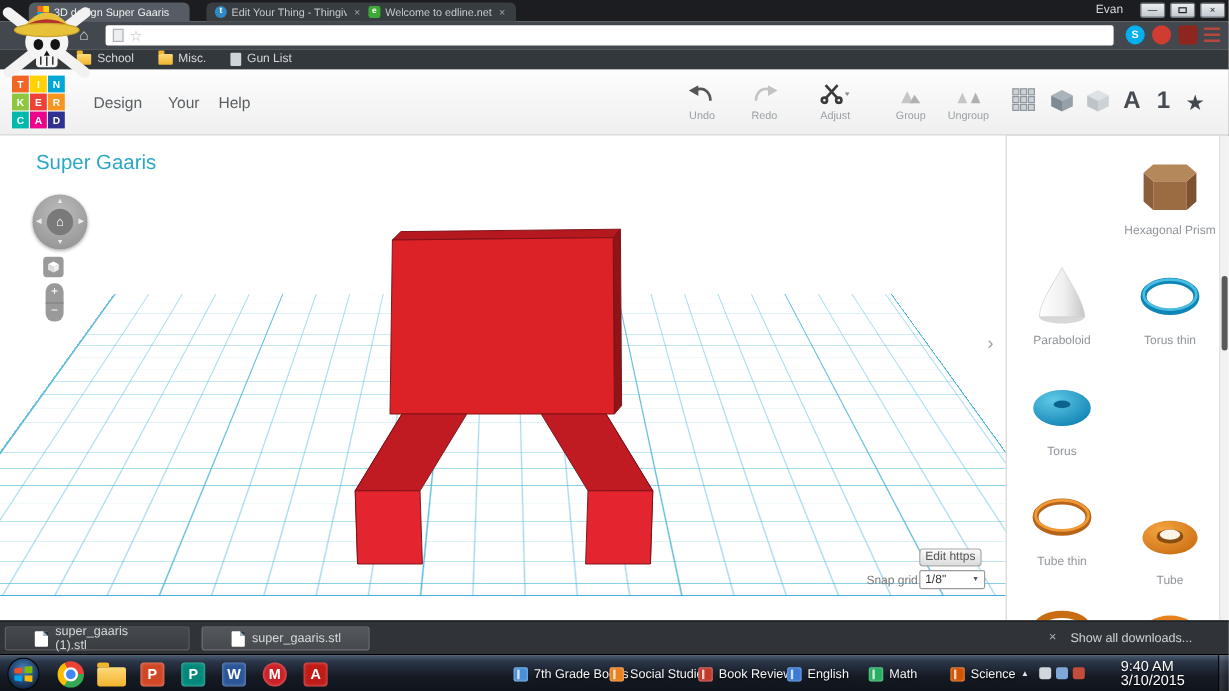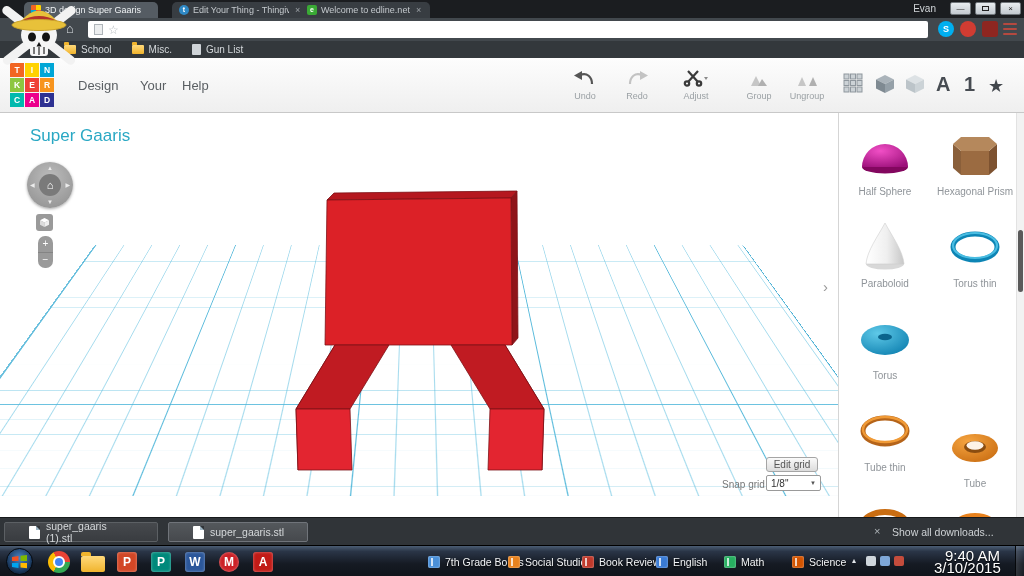--- a/index.html
+++ b/index.html
@@ -114,21 +114,21 @@
   .apptile{width:20px;height:20px;border-radius:3px;color:#fff;font-weight:bold;font-size:12px;display:flex;align-items:center;justify-content:center;box-shadow:inset 0 0 3px rgba(255,255,255,.45)}
   .ppt{background:#d24726}.pub{background:#00897b}.word{background:#2b579a}
   .mkb{background:#cc2127;border-radius:50%}.adb{background:#c11b17}
   .sc{position:absolute;top:7px;height:17px;display:flex;align-items:center;gap:5px;font-size:10.5px;color:#f2f4f6;text-shadow:0 1px 2px #000;cursor:pointer}
   .scic{width:12px;height:12px;border-radius:2px;box-shadow:inset 0 0 2px rgba(255,255,255,.6);position:relative;flex:0 0 auto}
   .scic::after{content:"";position:absolute;left:3px;top:2px;width:2px;height:8px;background:rgba(255,255,255,.75)}
   .sc0 .scic{background:#4a90d9}.sc1 .scic{background:#e8821e}.sc2 .scic{background:#c0392b}
   .sc3 .scic{background:#3a7bd5}.sc4 .scic{background:#27ae60}.sc5 .scic{background:#d35400}
   .trayarrow{position:absolute;left:852px;top:10px;font-size:8px;color:#e1e5e9;cursor:pointer}
   .trayic{position:absolute;top:10px;width:10px;height:10px;border-radius:2px;cursor:pointer}
-  .clock{position:absolute;left:934px;top:4px;width:66px;text-align:right;font-size:15px;color:#fff;line-height:11.5px;text-shadow:0 1px 1px #000;cursor:default}
+  .clock{position:absolute;left:934px;top:4px;width:66px;text-align:left;font-size:12px;color:#fff;line-height:11.5px;text-shadow:0 1px 1px #000;cursor:default}
   .showdesk{position:absolute;right:0;top:0;width:9px;height:31px;background:linear-gradient(90deg,rgba(255,255,255,.14),rgba(255,255,255,.03));border-left:1px solid #06080b;cursor:pointer}
 
   .skull{position:absolute;left:-4px;top:-3px;z-index:50}
 </style>
 </head>
 <body>
 
 <div class="screen">
 
   <div class="tabbar">
@@ -327,43 +327,30 @@
           <polygon points="11,2 20,6.5 11,11 2,6.5" fill="#fff"></polygon>
           <polygon points="2,6.5 11,11 11,20 2,15.5" fill="#dcdcdc"></polygon>
           <polygon points="20,6.5 11,11 11,20 20,15.5" fill="#efefef"></polygon>
         </svg>
     </div>
     <div class="zoomctl">
       <span class="zbtn">+</span>
       <span class="zbtn">−</span>
     </div>
 
-    <div class="editgrid-btn">Edit grid</div>
+    <div class="editgrid-btn">Edit https</div>
     <span class="snaplabel">Snap grid</span>
     <div class="snapdd">
       <span>1/8"</span>
       <span class="ddarrow">▼</span>
     </div>
     <span class="collapse">›</span>
   </div>
 
   <div class="sidebar">
-    <div class="shape" style="left:4px;top:14px">
-      <svg width="60" height="52" viewBox="0 0 60 52">
-        <defs>
-            <radialGradient id="gMag" cx="40%" cy="30%" r="80%">
-              <stop offset="0%" stop-color="#f14fc6"></stop>
-              <stop offset="100%" stop-color="#9c107a"></stop>
-            </radialGradient>
-          </defs>
-        <ellipse cx="30" cy="40" rx="23" ry="6.5" fill="#83075f"></ellipse>
-        <path d="M7 40 A23 23 0 0 1 53 40 Z" fill="url(#gMag)"></path>
-      </svg>
-      <span class="sname">Half Sphere</span>
-    </div>
     <div class="shape" style="left:94px;top:14px">
       <svg width="60" height="52" viewBox="0 0 60 52">
         <polygon points="16,24 44,24 44,48 16,48" fill="#9b6b41"></polygon>
         <polygon points="8,17 16,24 16,48 8,41" fill="#8a5f3a"></polygon>
         <polygon points="44,24 52,17 52,41 44,48" fill="#7d5230"></polygon>
         <polygon points="16,10 44,10 52,17 44,24 16,24 8,17" fill="#b5885c"></polygon>
       </svg>
       <span class="sname">Hexagonal Prism</span>
     </div>
     <div class="shape" style="left:4px;top:106px">

